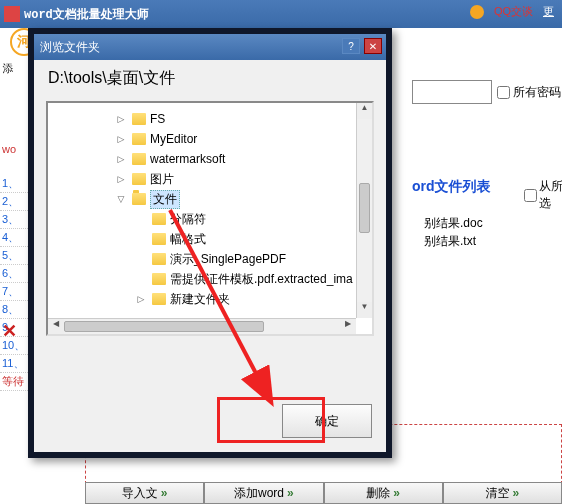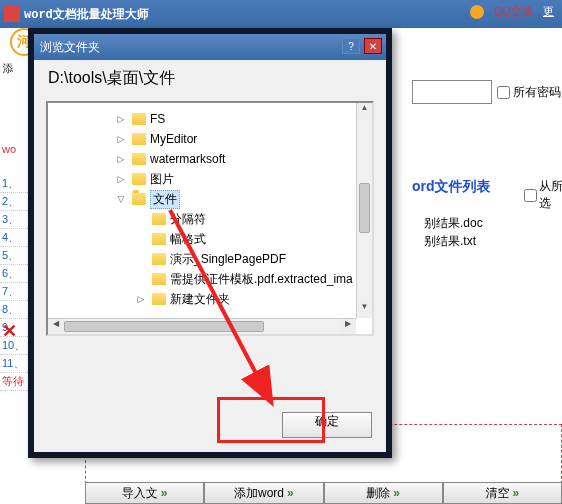--- a/index.html
+++ b/index.html
@@ -59,21 +59,21 @@
 .tree-label { font-size: 12px; }
 .selected { background: #cde6ff; border: 1px dotted #6aa; padding: 0 2px; }
 .scrollbar-v { position: absolute; right: 0; top: 0; bottom: 16px; width: 16px; background: #f0f0f0; border-left: 1px solid #ccc; }
 .scrollbar-v .thumb { position: absolute; left: 2px; right: 2px; top: 80px; height: 50px; background: #ccc; border: 1px solid #aaa; border-radius: 2px; }
 .scrollbar-v .arr { position: absolute; left: 0; right: 0; height: 16px; background: #eee; text-align: center; font-size: 8px; color: #555; }
 .scrollbar-h { position: absolute; left: 0; right: 16px; bottom: 0; height: 16px; background: #f0f0f0; border-top: 1px solid #ccc; }
 .scrollbar-h .arr { position: absolute; top: 0; bottom: 0; width: 16px; background: #eee; text-align: center; font-size: 8px; color: #555; }
 .scrollbar-h .thumb { position: absolute; top: 2px; bottom: 2px; left: 16px; width: 200px; background: #ccc; border: 1px solid #aaa; border-radius: 2px; }
 
 .dlg-buttons { position: absolute; bottom: 14px; right: 14px; display: flex; gap: 14px; }
-.dlg-btn { width: 90px; height: 26px; background: linear-gradient(#fdfdfd, #e4e4e4); border: 1px solid #888; display: flex; justify-content: center; cursor: pointer; }
+.dlg-btn { width: 90px; height: 34px; background: linear-gradient(#fdfdfd, #e4e4e4); border: 1px solid #888; display: flex; align-items: center; justify-content: center; cursor: pointer; }
 
 .red-arrow { position: absolute; z-index: 10; pointer-events: none; }
 .red-box { position: absolute; border: 3px solid #e22; z-index: 10; pointer-events: none; }
 
 .big-x { position: absolute; left: 2px; top: 320px; color: #c22; font-size: 18px; font-weight: bold; }
 </style>
 </head>
 <body>
 
 <div class="bg-titlebar">

